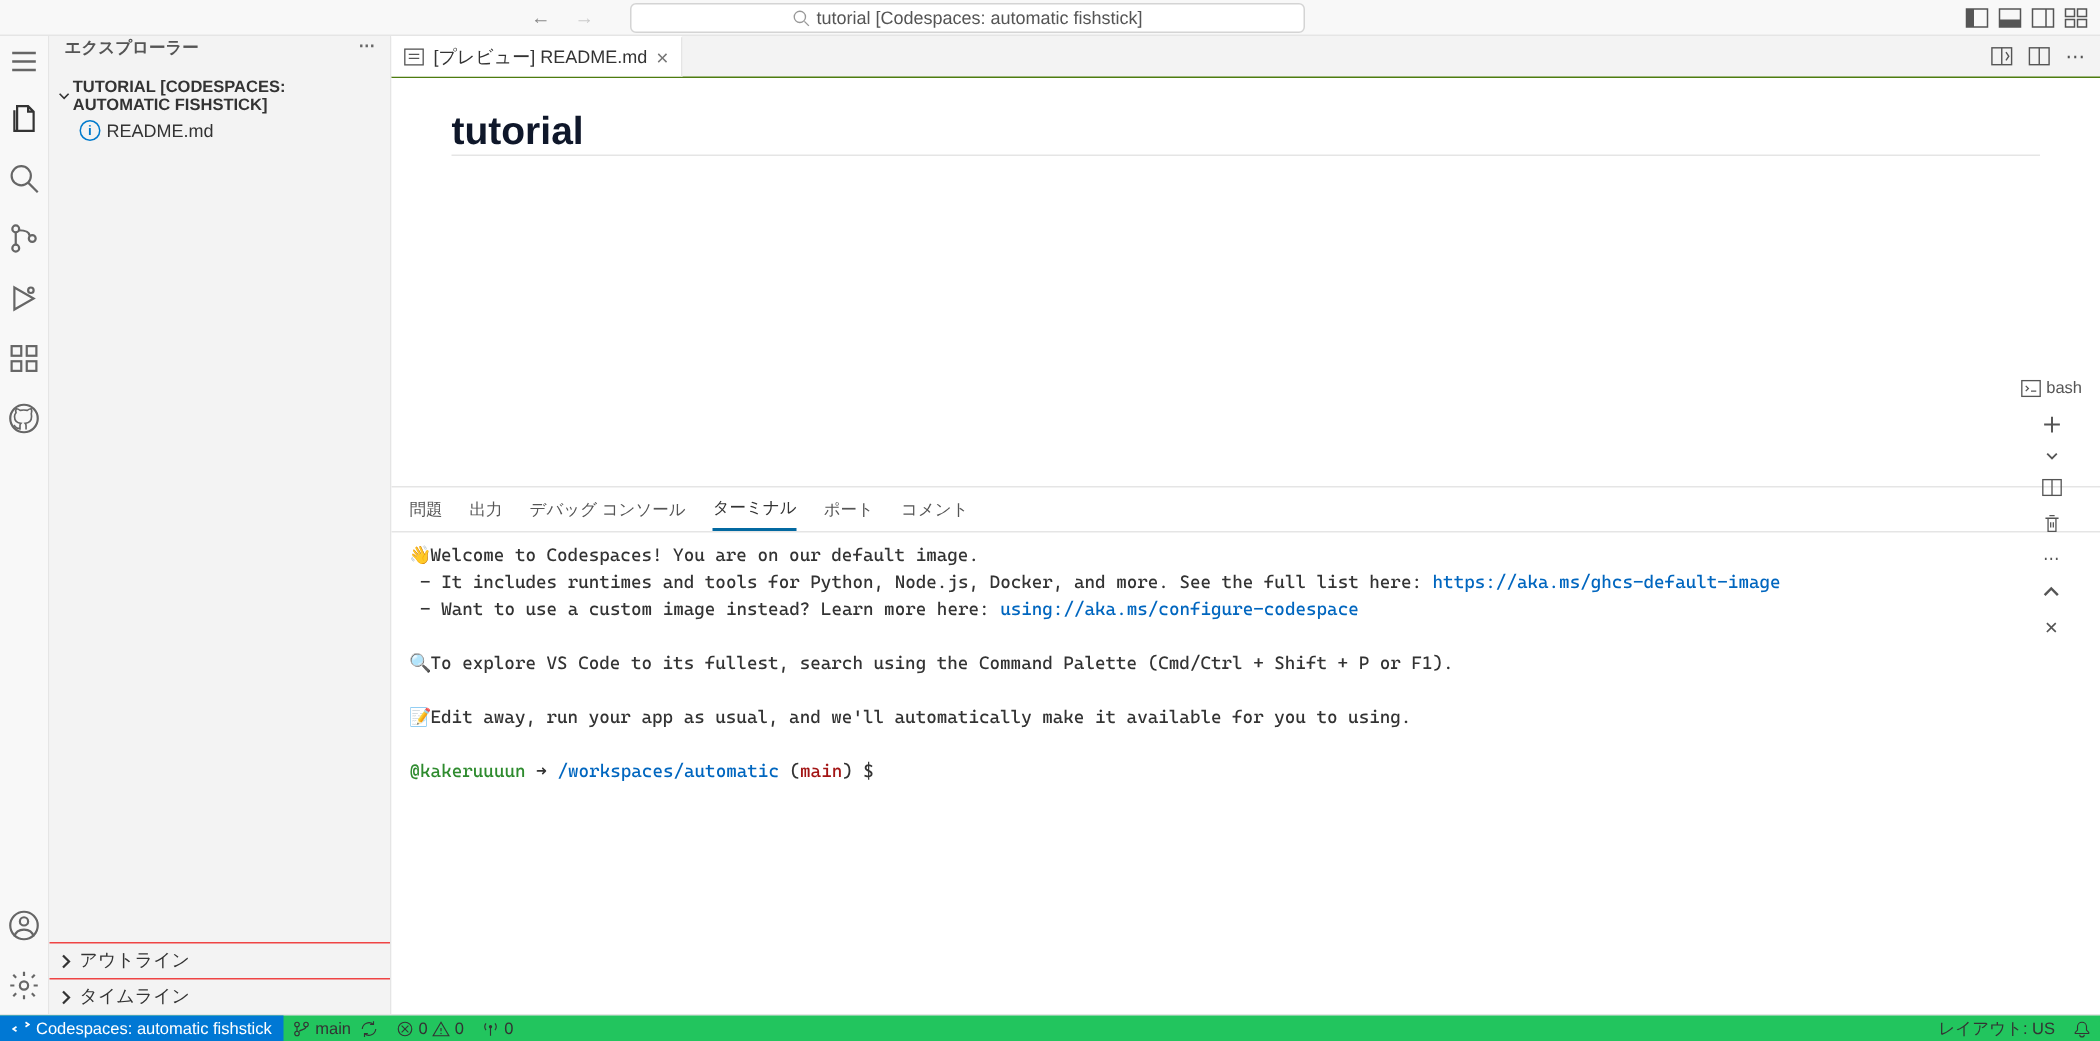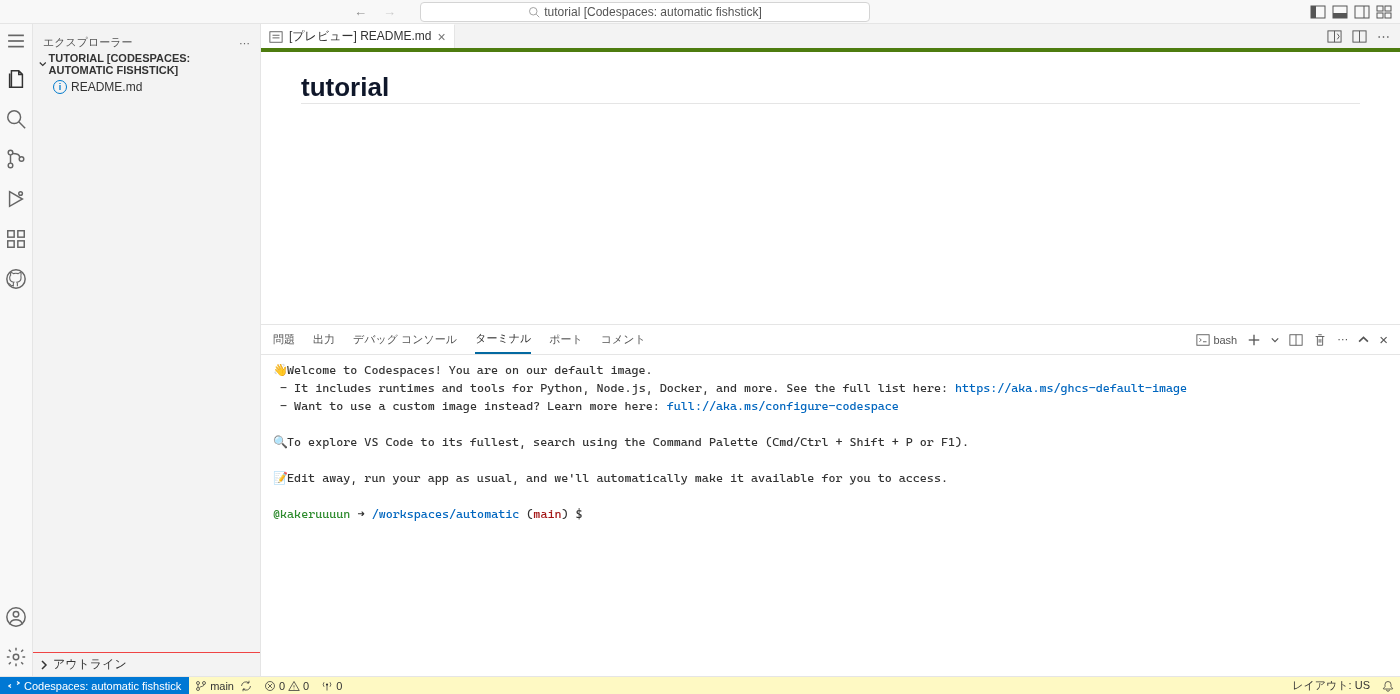--- a/index.html
+++ b/index.html
@@ -11,53 +11,53 @@
 .nav-arrow { color: #888; cursor: pointer; padding: 2px 4px; }
 .search-box { width: 450px; height: 20px; background: #fff; border: 1px solid #d4d4d4; border-radius: 4px; display: flex; align-items: center; justify-content: center; font-size: 12px; color: #555; }
 .search-box svg { width: 12px; height: 12px; margin-right: 4px; opacity: .6; }
 .layout-icon { width: 16px; height: 16px; color: #555; cursor: pointer; }
 .main { flex: 1; display: flex; overflow: hidden; }
 .activitybar { width: 33px; background: #f8f8f8; display: flex; flex-direction: column; align-items: center; padding-top: 8px; gap: 18px; border-right: 1px solid #e5e5e5; }
 .activitybar .spacer { flex: 1; }
 .act-icon { width: 22px; height: 22px; color: #666; cursor: pointer; display: flex; align-items: center; justify-content: center; }
 .act-icon.menu { width: 18px; height: 18px; }
 .sidebar { width: 228px; background: #f3f3f3; display: flex; flex-direction: column; border-right: 1px solid #e5e5e5; }
-.sidebar-header { height: 26px; display: flex; align-items: flex-end; justify-content: space-between; padding: 0 10px; font-size: 11px; color: #555; }
+.sidebar-header { height: 26px; display: flex; align-items: flex-start; justify-content: space-between; padding: 0 10px; font-size: 11px; color: #555; font-weight: bold; }
 .sidebar-more { color: #666; cursor: pointer; }
 .folder-row { display: flex; align-items: center; padding: 2px 6px; font-size: 11px; font-weight: 600; color: #333; cursor: pointer; }
 .folder-row svg { width: 10px; height: 10px; margin-right: 2px; }
 .file-row { display: flex; align-items: center; padding: 2px 6px 2px 20px; font-size: 12px; color: #333; cursor: pointer; }
 .file-icon { width: 14px; height: 14px; margin-right: 4px; color: #007acc; border: 1px solid #007acc; border-radius: 50%; display: flex; align-items: center; justify-content: center; font-size: 9px; font-weight: bold; flex-shrink:0; }
 .sidebar-bottom { margin-top: auto; }
 .collapse-row { display: flex; align-items: center; padding: 3px 6px; font-size: 12px; color: #333; border-top: 1px solid #ef4444; cursor: pointer; }
 .collapse-row svg { width: 10px; height: 10px; margin-right: 4px; }
 .editor-area { flex: 1; display: flex; flex-direction: column; }
-.tabbar { height: 28px; background: #f3f3f3; display: flex; align-items: stretch; border-bottom: 4px solid #4d7c0f; }
+.tabbar { height: 28px; background: #f3f3f3; display: flex; align-items: stretch; border-bottom: 1px solid #4d7c0f; }
 .tab { background: #fff; border-right: 1px solid #e5e5e5; border-top: 1px solid #fff; display: flex; align-items: center; padding: 0 8px; font-size: 12px; color: #333; gap: 6px; position: relative; }
 .tab::before { content: ""; position: absolute; top: -1px; left: 0; right: 0; height: 1px; background: transparent; }
 .tab svg.tabicon { width: 14px; height: 14px; color: #555; }
 .tab .close { color: #777; cursor: pointer; font-size: 14px; }
 .tabbar-right { margin-left: auto; display: flex; align-items: center; gap: 10px; padding-right: 10px; color: #555; }
 .tabbar-right svg { width: 15px; height: 15px; cursor: pointer; }
 .editor-content { flex: 1; background: #fff; padding: 20px 40px; overflow: auto; }
 .editor-content h1 { font-size: 26px; font-weight: 600; border-bottom: 1px solid #e5e5e5; padding-bottom: 0; color: #0f172a; }
 .panel { height: 352px; border-top: 1px solid #e5e5e5; display: flex; flex-direction: column; background: #fff; }
 .panel-tabs { height: 30px; display: flex; align-items: center; padding: 0 12px; gap: 18px; font-size: 11px; color: #555; border-bottom: 1px solid #e5e5e5; }
 .panel-tab { cursor: pointer; padding: 6px 0; }
 .panel-tab.active { color: #333; border-bottom: 2px solid #0369a1; font-weight: 400; }
-.panel-right { margin-left: auto; display: flex; align-items: center; gap: 10px; color: #555; }
+.panel-right { margin-left: auto; display: flex; align-items: center; gap: 10px; color: #555; flex-direction: column; }
 .panel-right svg { width: 14px; height: 14px; cursor: pointer; }
 .shell-label { display: flex; align-items: center; gap: 3px; font-size: 11px; }
 .terminal-body { flex: 1; padding: 6px 12px; font-family: "Cascadia Mono", Consolas, monospace; font-size: 12px; line-height: 1.5; color: #333; overflow: auto; white-space: pre; }
 .t-emoji { display: inline-block; width: 14px; }
 .t-link { color: #0066bf; }
 .t-user { color: #2e8b2e; }
 .t-path { color: #0066bf; }
 .t-branch { color: #a31515; }
-.statusbar { height: 18px; background: #fef9c3; border-top: 1px solid #e5e5e5; display: flex; align-items: stretch; font-size: 11px; color: #333; }
+.statusbar { height: 18px; background: #22c55e; border-top: 1px solid #e5e5e5; display: flex; align-items: stretch; font-size: 11px; color: #333; }
 .status-remote { background: #0078d4; color: #fff; display: flex; align-items: center; padding: 0 8px; gap: 4px; cursor: pointer; }
 .status-remote svg { width: 12px; height: 12px; }
 .status-item { display: flex; align-items: center; padding: 0 6px; gap: 3px; cursor: pointer; }
 .status-item svg { width: 12px; height: 12px; }
 .status-spacer { flex: 1; }
 </style>
 </head>
 <body>
 
 <div class="titlebar">
@@ -175,20 +175,26 @@
     <div class="file-row">
       <span class="file-icon">i</span>
       <span>README.md</span>
     </div>
     <div class="sidebar-bottom">
       <div class="collapse-row">
         <svg viewBox="0 0 10 10">
             <path d="M3 1l4 4-4 4" fill="none" stroke="currentColor" stroke-width="1.5"></path>
           </svg>
         <span>アウトライン</span>
+      </div>
+      <div class="collapse-row">
+        <svg viewBox="0 0 10 10">
+            <path d="M3 1l4 4-4 4" fill="none" stroke="currentColor" stroke-width="1.5"></path>
+          </svg>
+        <span>タイムライン</span>
       </div>
     </div>
   </div>
 
   <div class="editor-area">
     <div class="tabbar">
       <div class="tab">
         <svg class="tabicon" viewBox="0 0 16 16">
             <rect x="1" y="2" width="14" height="12" fill="none" stroke="currentColor"></rect>
             <line x1="4" y1="6" x2="12" y2="6" stroke="currentColor"></line>
@@ -245,25 +251,25 @@
             </svg>
           <span style="cursor:pointer">⋯</span>
           <svg viewBox="0 0 10 10" style="width:11px;height:11px">
               <path d="M1 7l4-4 4 4" fill="none" stroke="currentColor" stroke-width="1.5"></path>
             </svg>
           <span style="cursor:pointer;font-size:15px">×</span>
         </div>
       </div>
       <div class="terminal-body"><span class="t-emoji">👋</span><span>Welcome to Codespaces! You are on our default image.</span>
 <span> - It includes runtimes and tools for Python, Node.js, Docker, and more. See the full list here:</span> <span class="t-link">https://aka.ms/ghcs-default-image</span>
-<span> - Want to use a custom image instead? Learn more here:</span> <span class="t-link">full://aka.ms/configure-codespace</span>
+<span> - Want to use a custom image instead? Learn more here:</span> <span class="t-link">using://aka.ms/configure-codespace</span>
 
 <span class="t-emoji">🔍</span><span>To explore VS Code to its fullest, search using the Command Palette (Cmd/Ctrl + Shift + P or F1).</span>
 
-<span class="t-emoji">📝</span><span>Edit away, run your app as usual, and we'll automatically make it available for you to access.</span>
+<span class="t-emoji">📝</span><span>Edit away, run your app as usual, and we'll automatically make it available for you to using.</span>
 
 <span class="t-user">@kakeruuuun</span><span> ➜ </span><span class="t-path">/workspaces/automatic</span><span> (</span><span class="t-branch">main</span><span>) </span><span>$ </span></div>
     </div>
   </div>
 </div>
 
 <div class="statusbar">
   <div class="status-remote">
     <svg viewBox="0 0 16 16">
         <path d="M4 6l-3 2 3 2 M12 2l3 2-3 2" fill="none" stroke="currentColor" stroke-width="1.5"></path>

